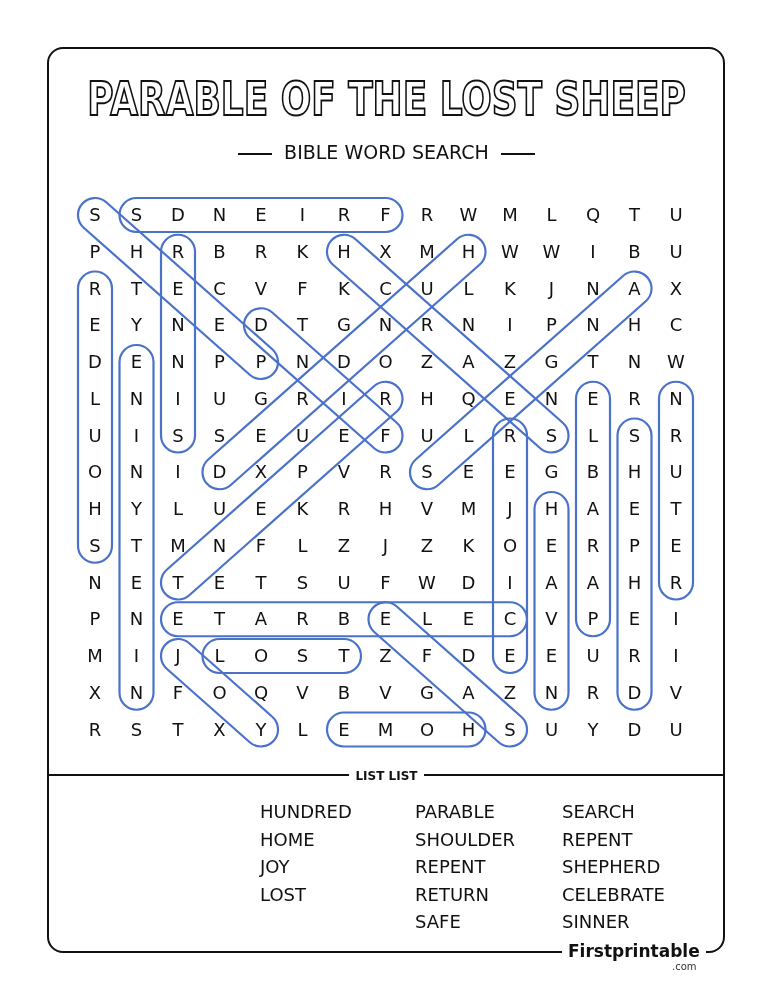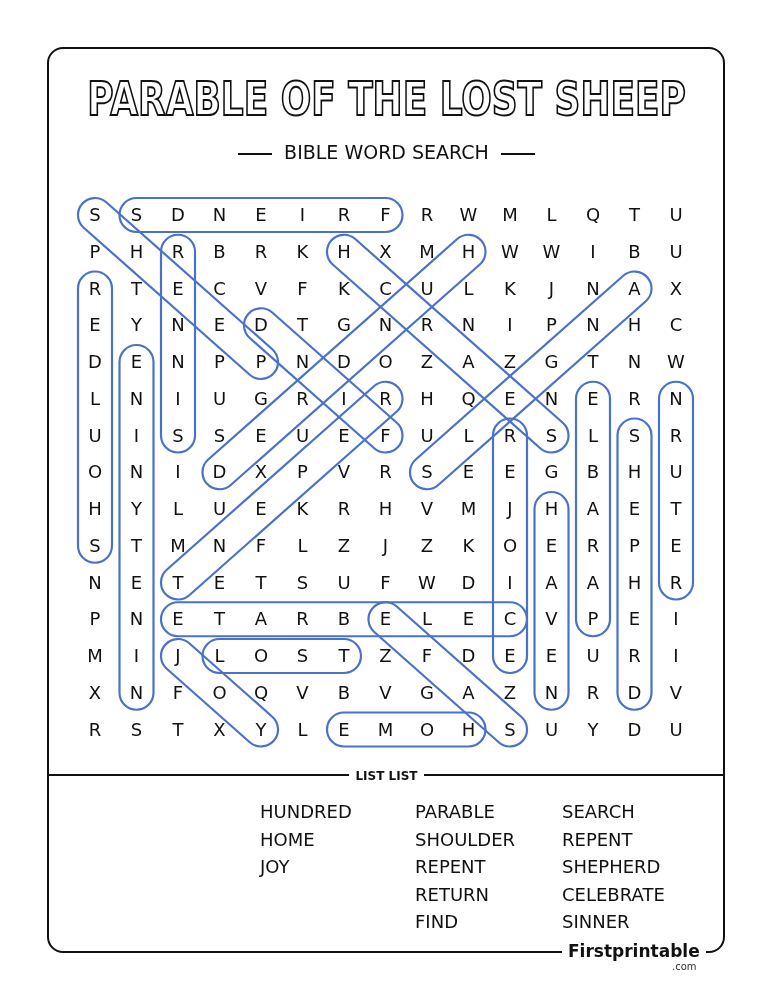--- a/index.html
+++ b/index.html
@@ -281,27 +281,28 @@
   </div>
 
 <div class="divider"></div>
 <div class="wl-label"><span>LIST LIST</span></div>
 
 <div class="wordlist">
   <div class="wcol" style="left:155px">
     <div class="word">HUNDRED</div>
     <div class="word">HOME</div>
     <div class="word">JOY</div>
+    <div class="word">LOST</div>
   </div>
   <div class="wcol" style="left:310px">
     <div class="word">PARABLE</div>
     <div class="word">SHOULDER</div>
     <div class="word">REPENT</div>
     <div class="word">RETURN</div>
-    <div class="word">FIND</div>
+    <div class="word">SAFE</div>
   </div>
   <div class="wcol" style="left:457px">
     <div class="word">SEARCH</div>
     <div class="word">REPENT</div>
     <div class="word">SHEPHERD</div>
     <div class="word">CELEBRATE</div>
     <div class="word">SINNER</div>
   </div>
 </div>
 

